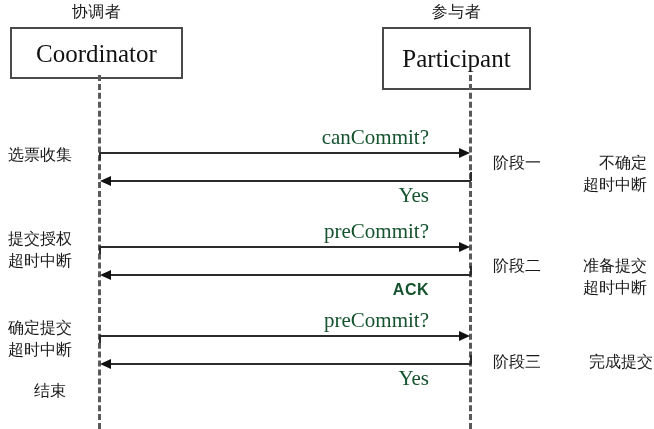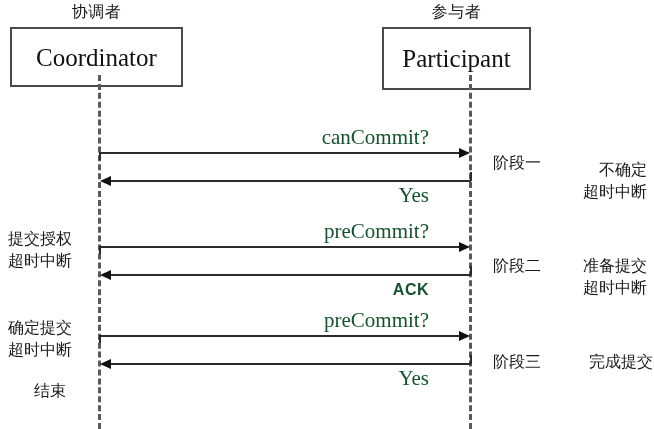--- a/index.html
+++ b/index.html
@@ -98,21 +98,21 @@
 </style>
 </head>
 <body>
 
 <div id="stage">
 
   <div class="actor-caption" style="left:382px;top:2px;width:149px;">参与者</div>
 
   <div class="actor-caption" style="left:10px;top:2px;width:173px;">协调者</div>
 
-  <div class="actor-box" style="left:10px;top:27px;width:173px;height:60px;">
+  <div class="actor-box" style="left:10px;top:27px;width:173px;height:52px;">
     <span>Coordinator</span>
   </div>
 
   <div class="actor-box" style="left:382px;top:27px;width:149px;height:63px;">
     <span>Participant</span>
   </div>
 
   <div class="lifeline" style="left:98px;top:75px;height:354px;"></div>
 
   <div class="lifeline" style="left:469px;top:75px;height:354px;"></div>
@@ -146,37 +146,40 @@
   <div class="msg-stub" style="left:99px;top:335px;height:8px;"></div>
   <div class="msg-line" style="left:99px;top:335px;width:362px;"></div>
   <div class="arrow-head arrow-right" style="left:459px;top:331px;"></div>
 
   <div class="msg-line" style="left:107px;top:363px;width:364px;"></div>
   <div class="arrow-head arrow-left" style="left:100px;top:359px;"></div>
   <div class="msg-stub" style="left:470px;top:355px;height:9px;"></div>
 
   <div class="msg-label" style="left:139px;top:366px;width:290px;">Yes</div>
 
+  <div class="side-note" style="left:8px;top:144px;width:84px;">
+    <div>选票收集</div>
+  </div>
 
   <div class="side-note" style="left:8px;top:228px;width:84px;">
     <div>提交授权</div>
     <div>超时中断</div>
   </div>
 
   <div class="side-note" style="left:8px;top:317px;width:84px;">
     <div>确定提交</div>
     <div>超时中断</div>
   </div>
 
   <div class="side-note" style="left:8px;top:372px;width:84px;text-align:center;margin-top:8px;">
     <div>结束</div>
   </div>
 
   <div class="side-note" style="left:493px;top:152px;">阶段一</div>
-  <div class="side-note right-align" style="left:561px;top:159px;width:86px;">
+  <div class="side-note right-align" style="left:561px;top:152px;width:86px;">
     <div>不确定</div>
     <div>超时中断</div>
   </div>
 
   <div class="side-note" style="left:493px;top:255px;">阶段二</div>
   <div class="side-note right-align" style="left:561px;top:255px;width:86px;">
     <div>准备提交</div>
     <div>超时中断</div>
   </div>
 

